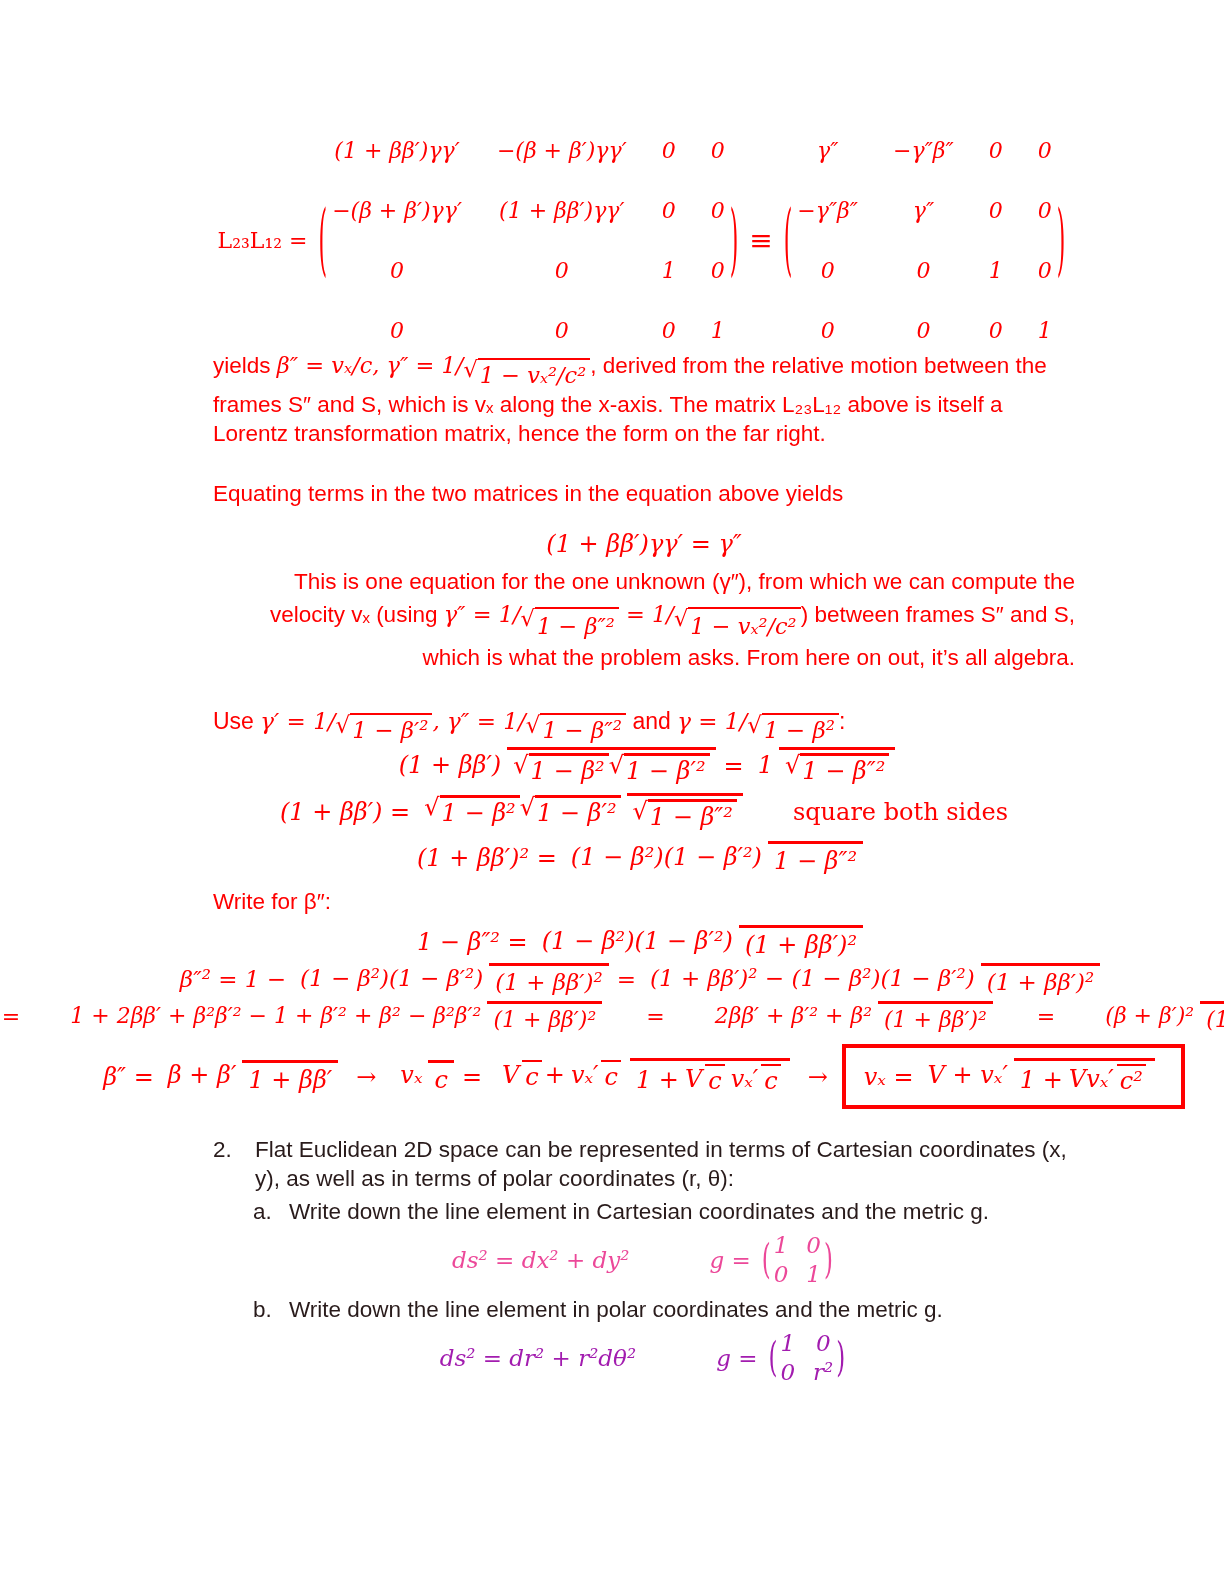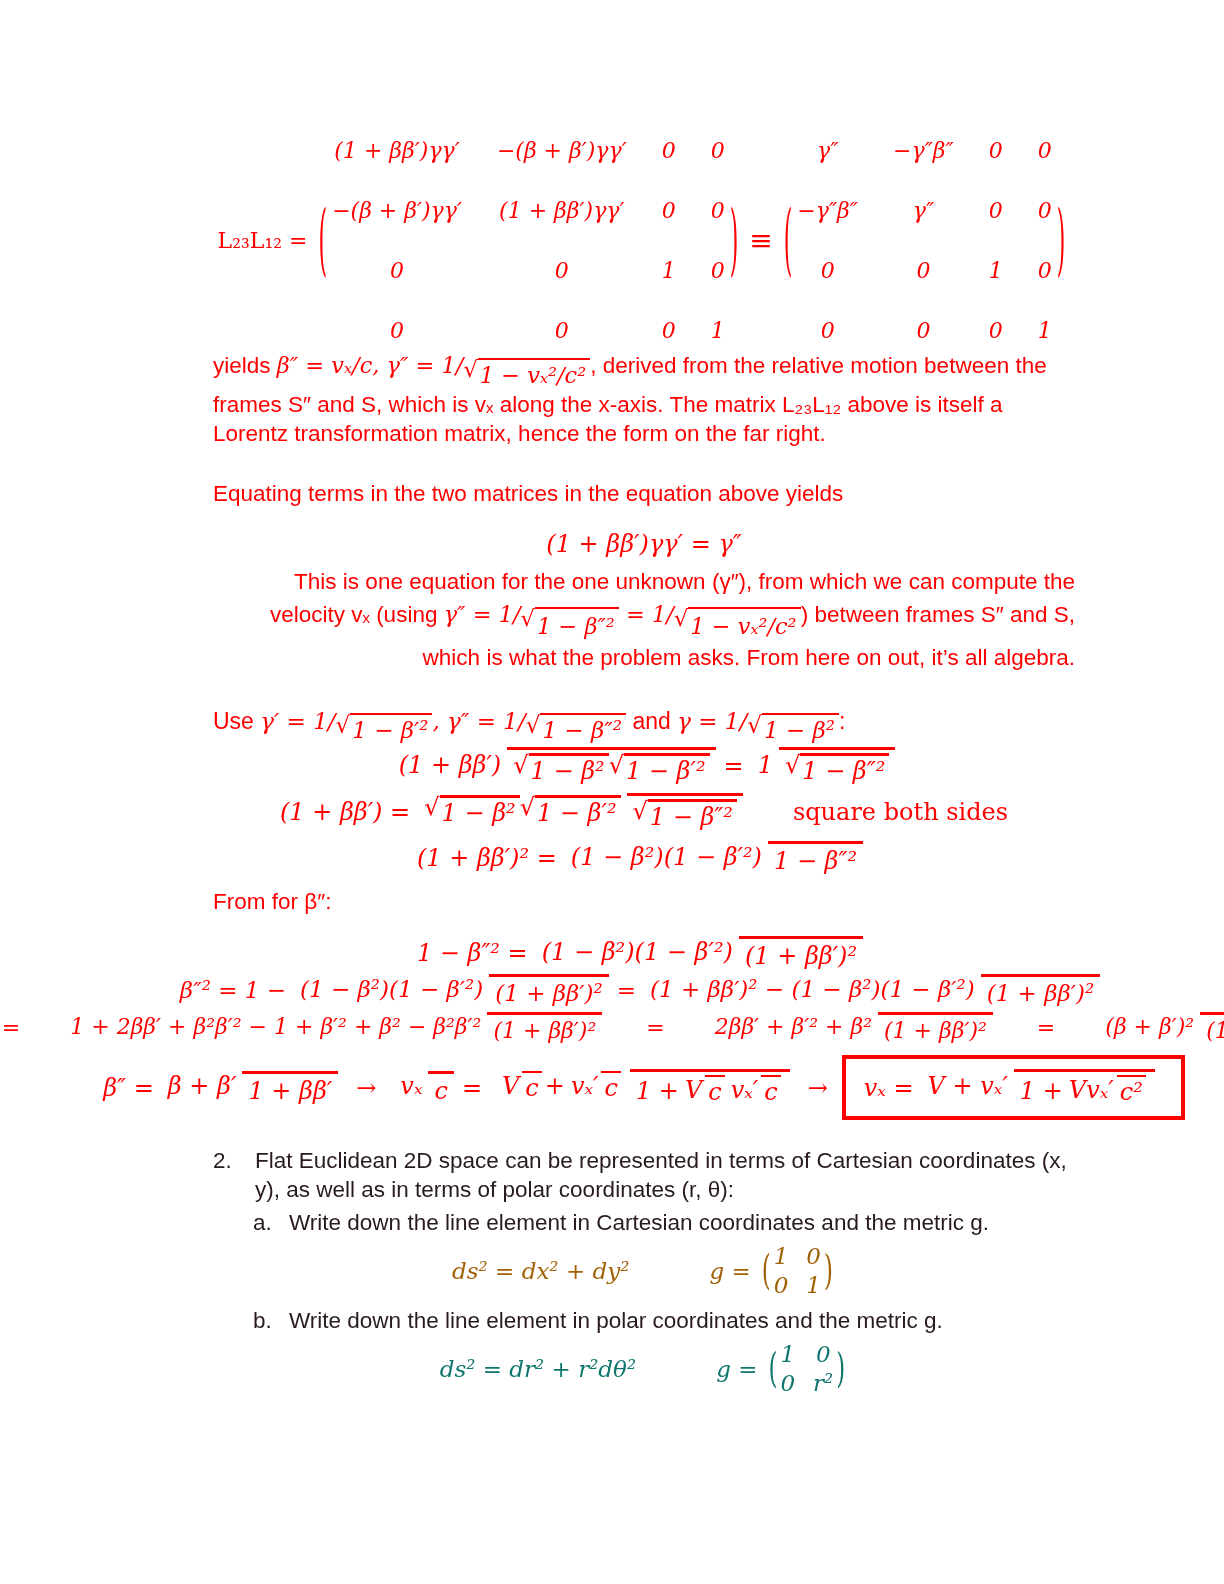--- a/index.html
+++ b/index.html
@@ -186,23 +186,23 @@
     </div>
 
     <div class="deq" style="margin-top:10px;">
       <span>(1 + ββ′)² =</span>
       <span class="frac">
         <span class="num">(1 − β²)(1 − β′²)</span>
         <span class="den">1 − β″²</span>
       </span>
     </div>
 
-    <p class="prose" style="margin-top:12px;">From for β″:</p>
-
-    <div class="deq" style="margin-top:20px;">
+    <p class="prose" style="margin-top:12px;">Write for β″:</p>
+
+    <div class="deq" style="margin-top:9px;">
       <span>1 − β″² =</span>
       <span class="frac">
         <span class="num">(1 − β²)(1 − β′²)</span>
         <span class="den">(1 + ββ′)²</span>
       </span>
     </div>
 
     <div class="deq" style="margin-top:4px;font-size:23px;">
       <span>β″² = 1 −</span>
       <span class="frac">
@@ -288,40 +288,40 @@
 
     <div class="ink" style="margin-top:26px;">
       <div class="item">
         <span class="item-num prose">2.</span>
         <p class="prose" style="flex:1;">Flat Euclidean 2D space can be represented in terms of Cartesian coordinates (x, y), as well as in terms of polar coordinates (r, θ):</p>
       </div>
       <div class="subitem" style="margin-top:4px;">
         <span class="sub-label prose">a.</span>
         <p class="prose">Write down the line element in Cartesian coordinates and the metric g.</p>
       </div>
-      <div class="deq" style="margin-top:6px;color:#a16207;font-size:23px;">
+      <div class="deq" style="margin-top:6px;color:#ec4899;font-size:23px;">
         <span>ds² = dx² + dy²</span>
         <span style="width:80px;"></span>
         <span>g =</span>
         <span class="matrix" style="margin-left:8px;">
           <span class="paren p2">(</span>
           <span class="mgrid cols2">
               <span>1</span>
               <span>0</span>
               <span>0</span>
               <span>1</span>
             </span>
           <span class="paren p2">)</span>
         </span>
       </div>
       <div class="subitem" style="margin-top:8px;">
         <span class="sub-label prose">b.</span>
         <p class="prose">Write down the line element in polar coordinates and the metric g.</p>
       </div>
-      <div class="deq" style="margin-top:6px;color:#0f766e;font-size:23px;">
+      <div class="deq" style="margin-top:6px;color:#a21caf;font-size:23px;">
         <span>ds² = dr² + r²dθ²</span>
         <span style="width:80px;"></span>
         <span>g =</span>
         <span class="matrix" style="margin-left:8px;">
           <span class="paren p2">(</span>
           <span class="mgrid cols2">
               <span>1</span>
               <span>0</span>
               <span>0</span>
               <span>r²</span>

